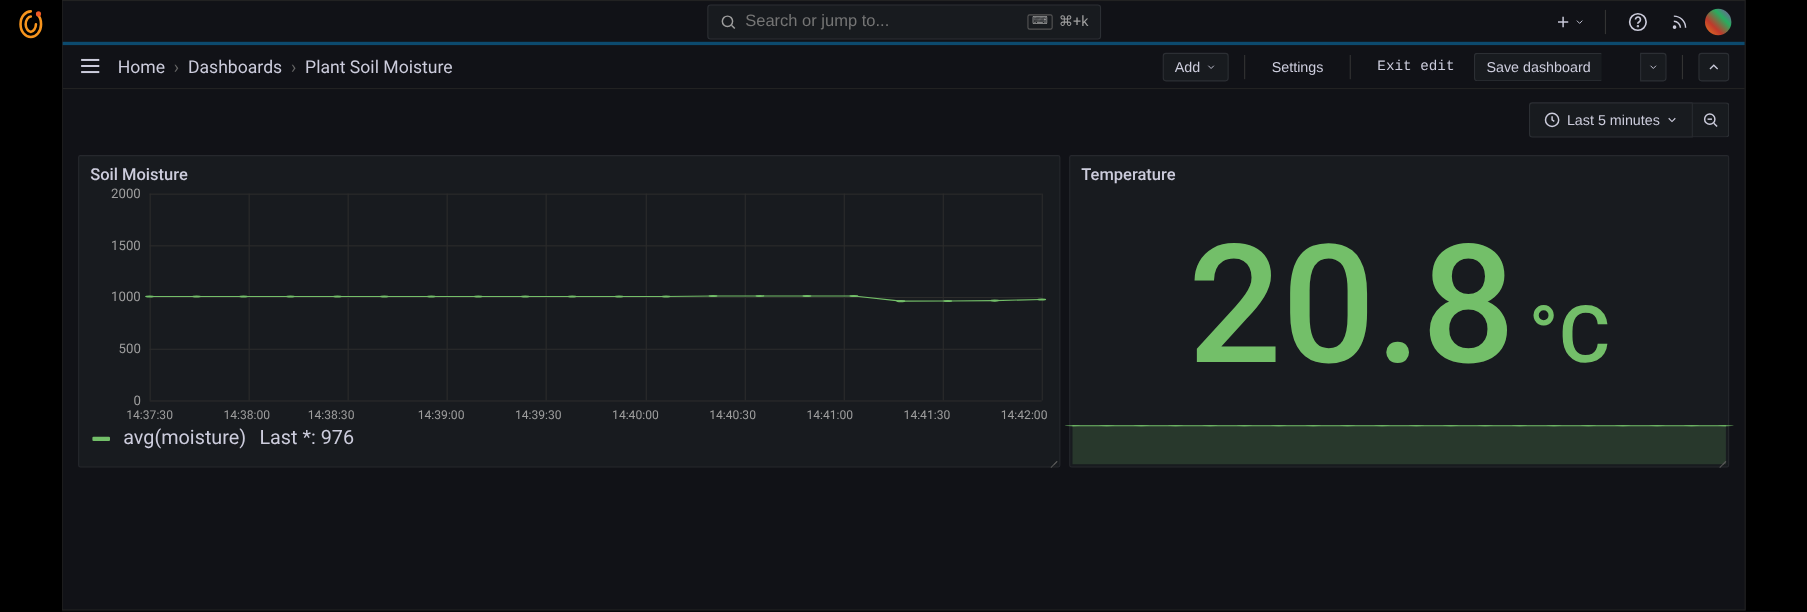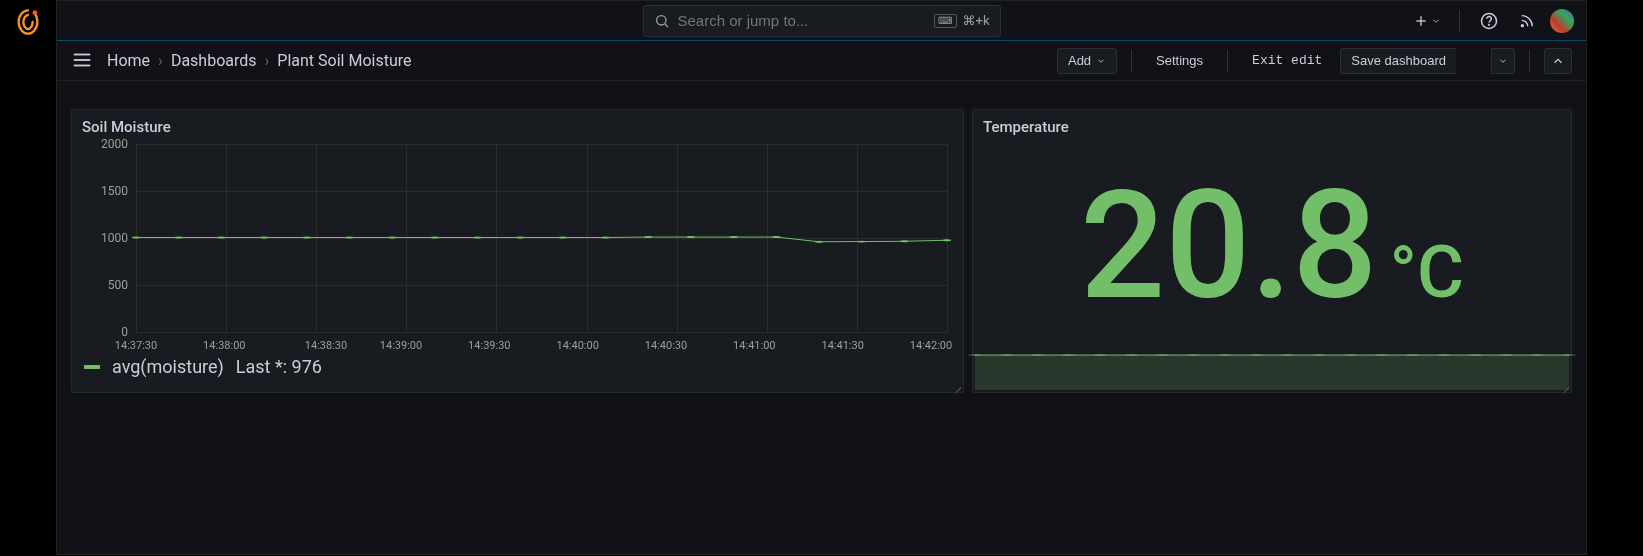--- a/index.html
+++ b/index.html
@@ -38,21 +38,21 @@
     .logo {
       width: 28px;
       height: 28px;
     }
     
     .topbar {
       height: 40px;
       display: flex;
       align-items: center;
       padding: 0 12px;
-      border-bottom: 1px solid #0c4a6e;
+      border-bottom: 3px solid #0c4a6e;
       position: relative;
     }
     .search-container {
       position: absolute;
       left: 50%;
       transform: translateX(-50%);
       width: 358px;
     }
     .search-box {
       display: flex;
@@ -475,20 +475,39 @@
       <div class="divider"></div>
       <button class="btn" style="padding:0 6px;">
         <svg width="14" height="14" viewBox="0 0 24 24" fill="none" stroke="#ccccdc" stroke-width="2">
             <polyline points="6 15 12 9 18 15"></polyline>
           </svg>
       </button>
     </div>
   </div>
 
   <div class="controls-bar">
+    <div class="ctrl-group">
+      <button class="btn">
+        <svg width="16" height="16" viewBox="0 0 24 24" fill="none" stroke="#ccccdc" stroke-width="2">
+            <circle cx="12" cy="12" r="9"></circle>
+            <polyline points="12 7 12 12 15 14"></polyline>
+          </svg>
+        <span>Last 5 minutes</span>
+        <svg width="12" height="12" viewBox="0 0 24 24" fill="none" stroke="#ccccdc" stroke-width="2">
+            <polyline points="6 9 12 15 18 9"></polyline>
+          </svg>
+      </button>
+      <button class="btn middle" style="padding:0 8px;">
+        <svg width="16" height="16" viewBox="0 0 24 24" fill="none" stroke="#ccccdc" stroke-width="2">
+            <circle cx="11" cy="11" r="7"></circle>
+            <line x1="21" y1="21" x2="16.5" y2="16.5"></line>
+            <line x1="8" y1="11" x2="14" y2="11"></line>
+          </svg>
+      </button>
+    </div>
   </div>
 
   <div class="panels">
 
     <div class="panel panel-moisture">
       <div class="panel-title">Soil Moisture</div>
       <div class="chart-container">
         <div id="moisture-ylabels">
             <div class="y-label" style="top: 192px;">0</div>
             <div class="y-label" style="top: 145px;">500</div>
@@ -534,21 +553,21 @@
               <circle cx="78.94736842105263" cy="49.5" r="0.5" fill="#73bf69"></circle>
               <circle cx="84.21052631578947" cy="52" r="0.5" fill="#73bf69"></circle>
               <circle cx="89.47368421052632" cy="51.9" r="0.5" fill="#73bf69"></circle>
               <circle cx="94.73684210526315" cy="51.75000000000001" r="0.5" fill="#73bf69"></circle>
               <circle cx="100" cy="51.2" r="0.5" fill="#73bf69"></circle>
             </svg>
         </div>
         <div id="moisture-xlabels">
             <div class="x-label" style="left: 64px;">14:37:30</div>
             <div class="x-label" style="left: 152.333px;">14:38:00</div>
-            <div class="x-label" style="left: 254px;">14:38:30</div>
+            <div class="x-label" style="left: 229px;">14:38:30</div>
             <div class="x-label" style="left: 329px;">14:39:00</div>
             <div class="x-label" style="left: 417.333px;">14:39:30</div>
             <div class="x-label" style="left: 505.667px;">14:40:00</div>
             <div class="x-label" style="left: 594px;">14:40:30</div>
             <div class="x-label" style="left: 682.333px;">14:41:00</div>
             <div class="x-label" style="left: 770.667px;">14:41:30</div>
             <div class="x-label" style="left: 859px;">14:42:00</div>
           </div>
       </div>
       <div class="legend">

